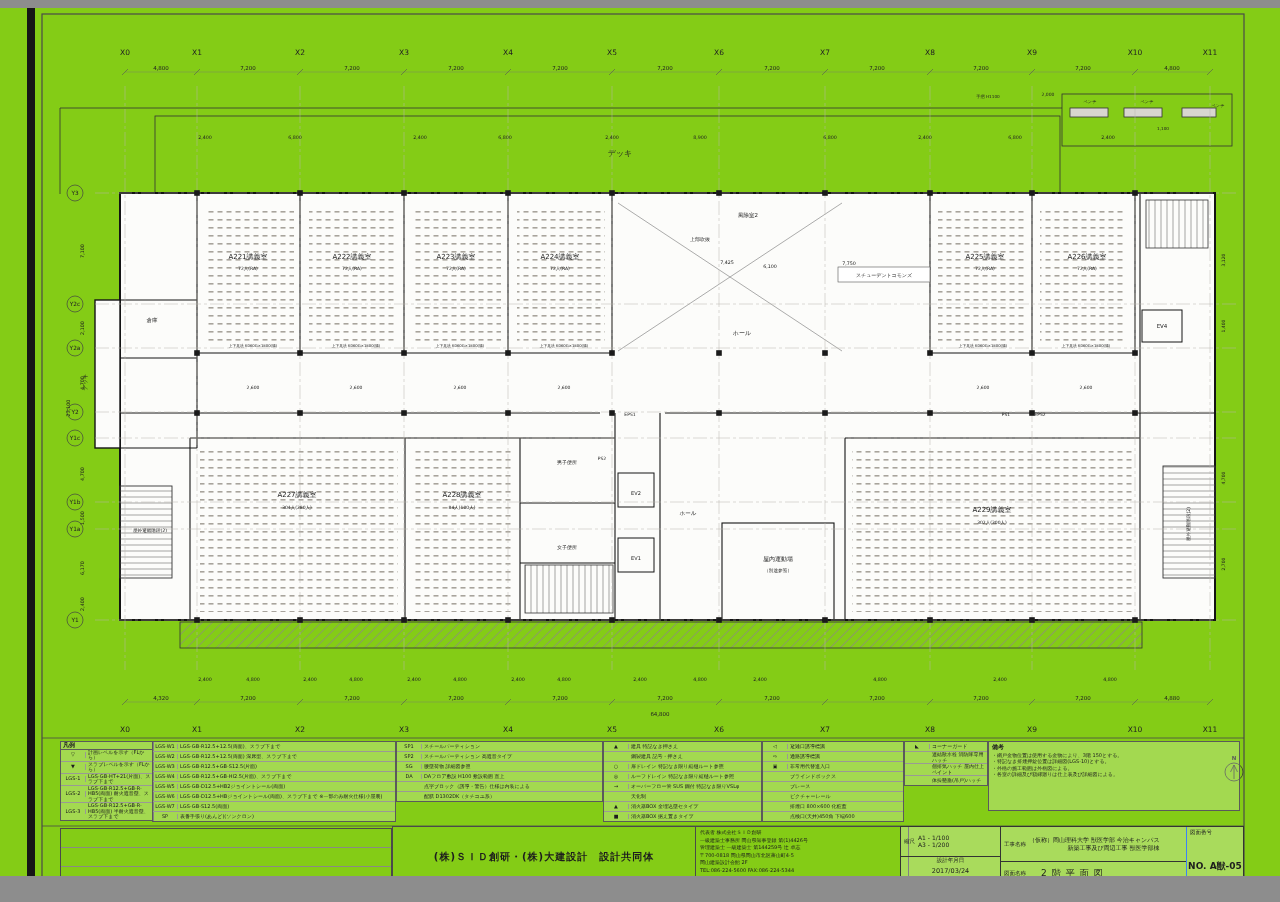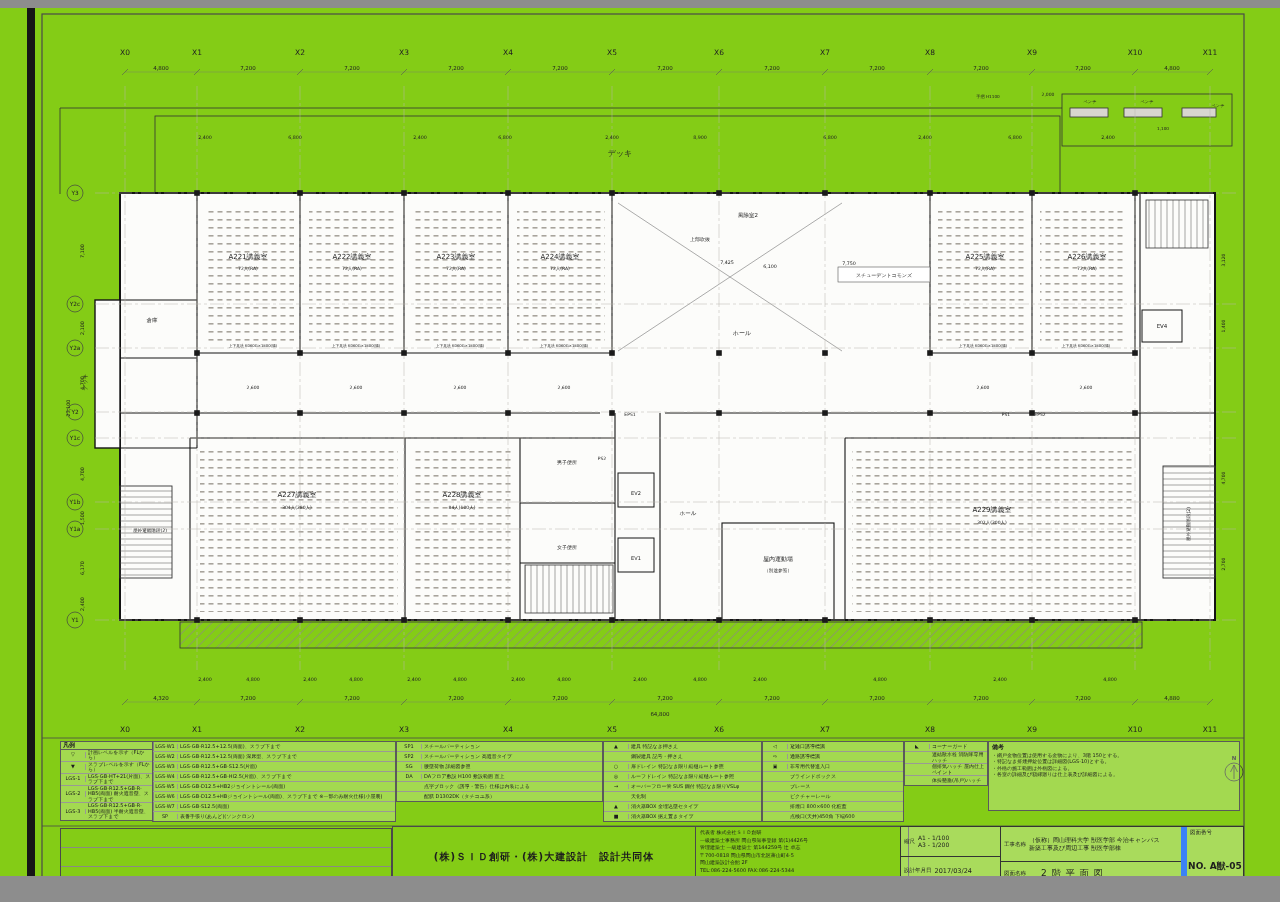--- a/index.html
+++ b/index.html
@@ -31,25 +31,25 @@
   .rev .rl{border-bottom:0.5px solid #8a8a84;height:18px;}
   .firm{position:absolute;left:392px;top:818px;width:302px;height:60px;border:1px solid #4a4a4a;
         display:flex;align-items:center;justify-content:center;
         font-size:10px;font-weight:bold;letter-spacing:1px;white-space:nowrap;}
   #address{position:absolute;left:695px;top:818px;width:204px;height:60px;border:1px solid #4a4a4a;
            font-size:5px;line-height:1.5;padding:2px 4px;overflow:hidden;}
 
   .tb{position:absolute;left:900px;top:818px;width:344px;height:60px;border:1.5px solid #333;display:flex;box-sizing:border-box;background:rgba(255,255,255,0.3);}
   .tb-col{display:flex;flex-direction:column;box-sizing:border-box;}
   .tb-scale{width:100px;border-right:1px solid #333;}
-  .tb-proj{flex:1;border-right:6px solid #3b82f6;}
+  .tb-proj{flex:1;border-right:1px solid #3b82f6;text-align:right;}
   .tb-num{width:56px;gap:12px;}
   .tb-row{display:flex;align-items:center;gap:3px;padding:0 3px;box-sizing:border-box;}
   .tb-scale .tb-row{flex:1;border-bottom:0.8px solid #333;}
-  .tb-scale .tb-row:last-child{border-bottom:none;}
+  .tb-scale .tb-row:last-child{border-bottom:none;flex-direction:column;}
   .tb-label{font-size:5.5px;color:#222;white-space:nowrap;}
   .tb-scalevals{display:flex;flex-direction:column;line-height:1.25;font-size:6px;white-space:nowrap;}
   .tb-date{font-size:6.5px;}
   .tb-rowproj{flex:1.5;border-bottom:0.8px solid #333;}
   .tb-rowdraw{flex:1;}
   .tb-projname{display:flex;flex-direction:column;font-size:6px;line-height:1.3;white-space:nowrap;}
   .tb-dname{font-size:9px;letter-spacing:5px;margin-left:12px;white-space:nowrap;}
   .tb-num .tb-row{padding-top:2px;}
   .tb-no{flex:1;display:flex;align-items:center;justify-content:center;font-size:9px;font-weight:bold;white-space:nowrap;}
 </style>

